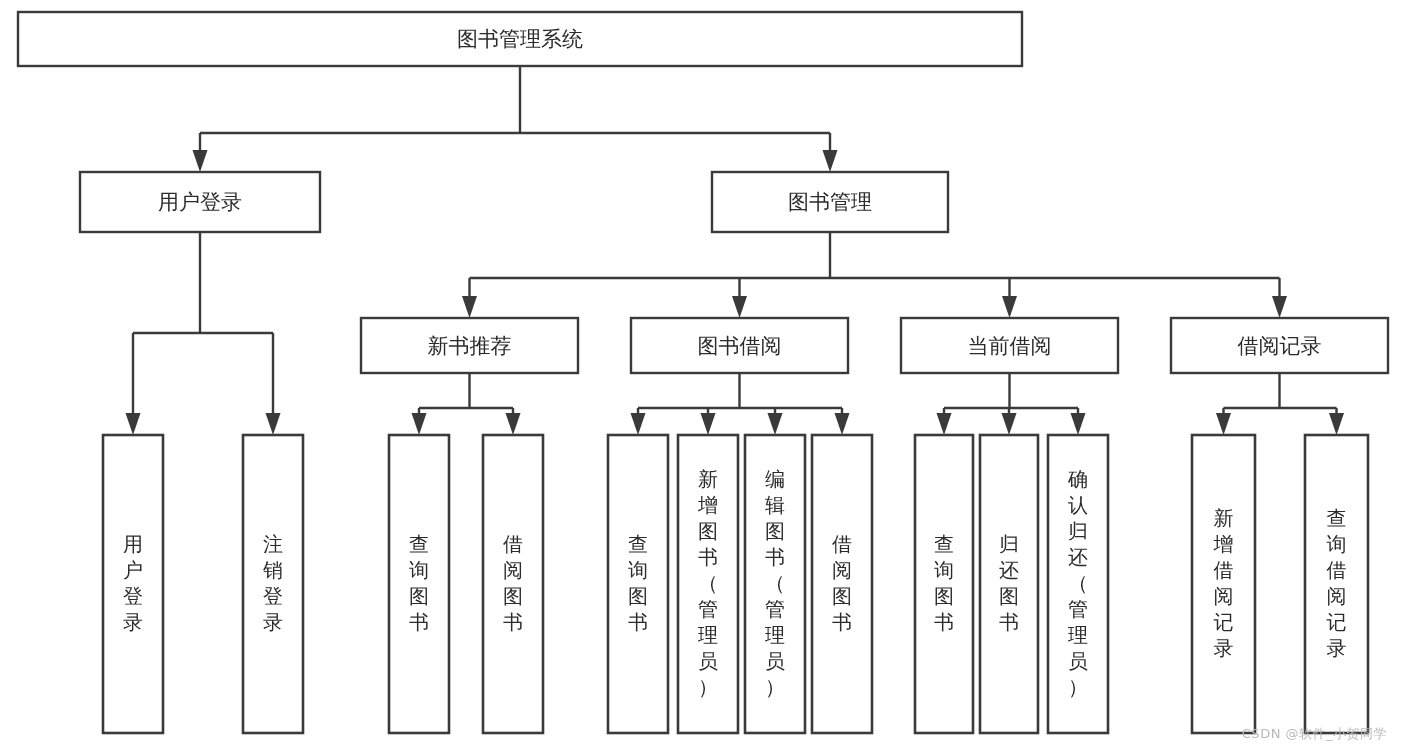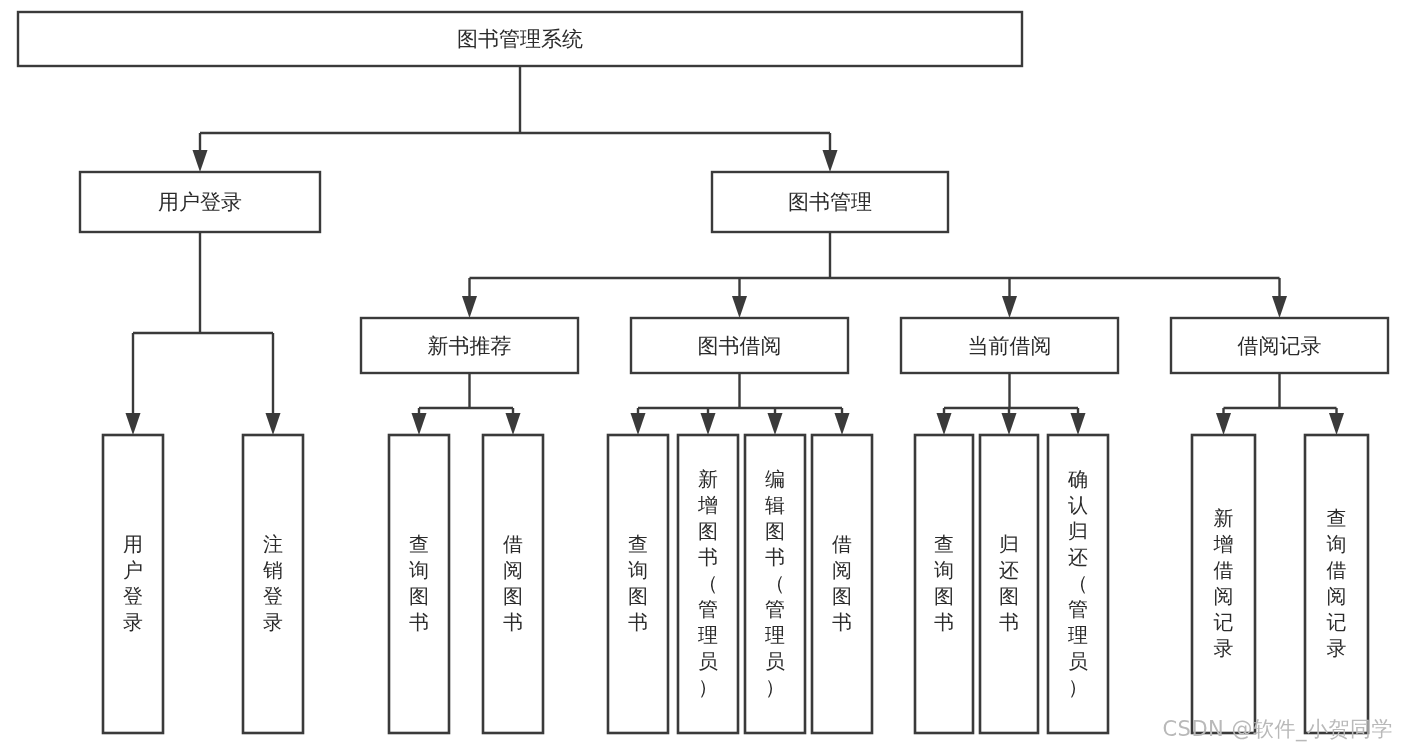--- a/index.html
+++ b/index.html
@@ -51,24 +51,24 @@
     font-family: "DejaVu Sans", "Liberation Sans", sans-serif;
     font-size: 21px;
     text-anchor: middle;
     dominant-baseline: middle;
   }
   .node-label.vertical {
     font-size: 20px;
   }
   .watermark {
     position: absolute;
-    right: 12px;
+    right: 18px;
     bottom: 4px;
     font-family: "DejaVu Sans", "Liberation Sans", sans-serif;
-    font-size: 21px;
+    font-size: 13px;
     color: #b9b9b9;
     letter-spacing: 0.5px;
     white-space: nowrap;
     user-select: none;
   }
 </style>
 </head>
 <body>
 
 <div id="diagram-root">

